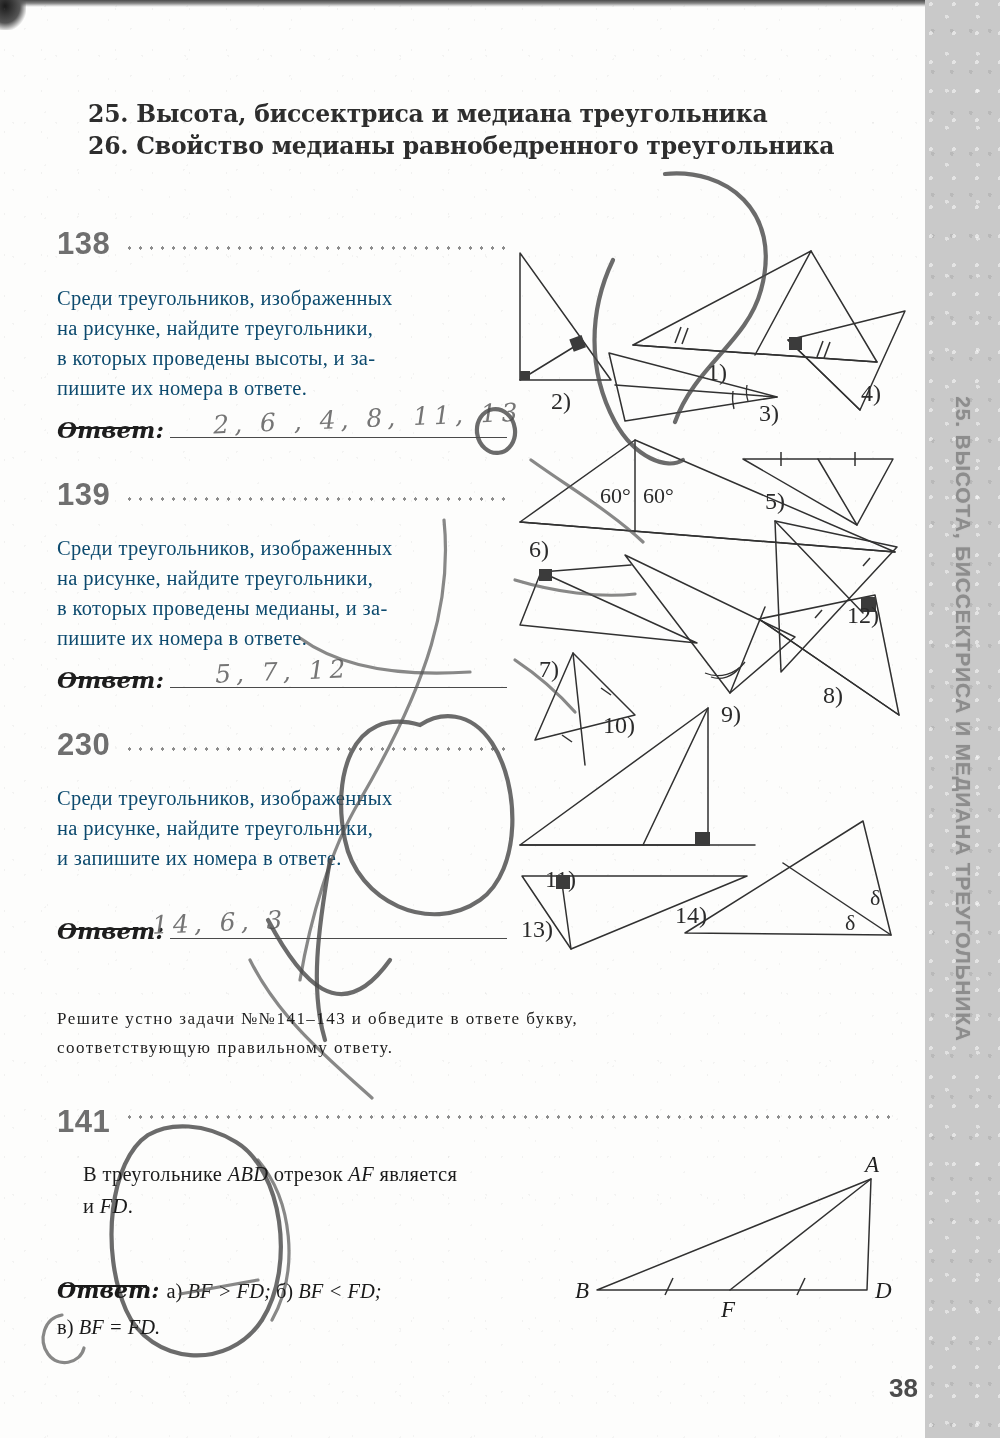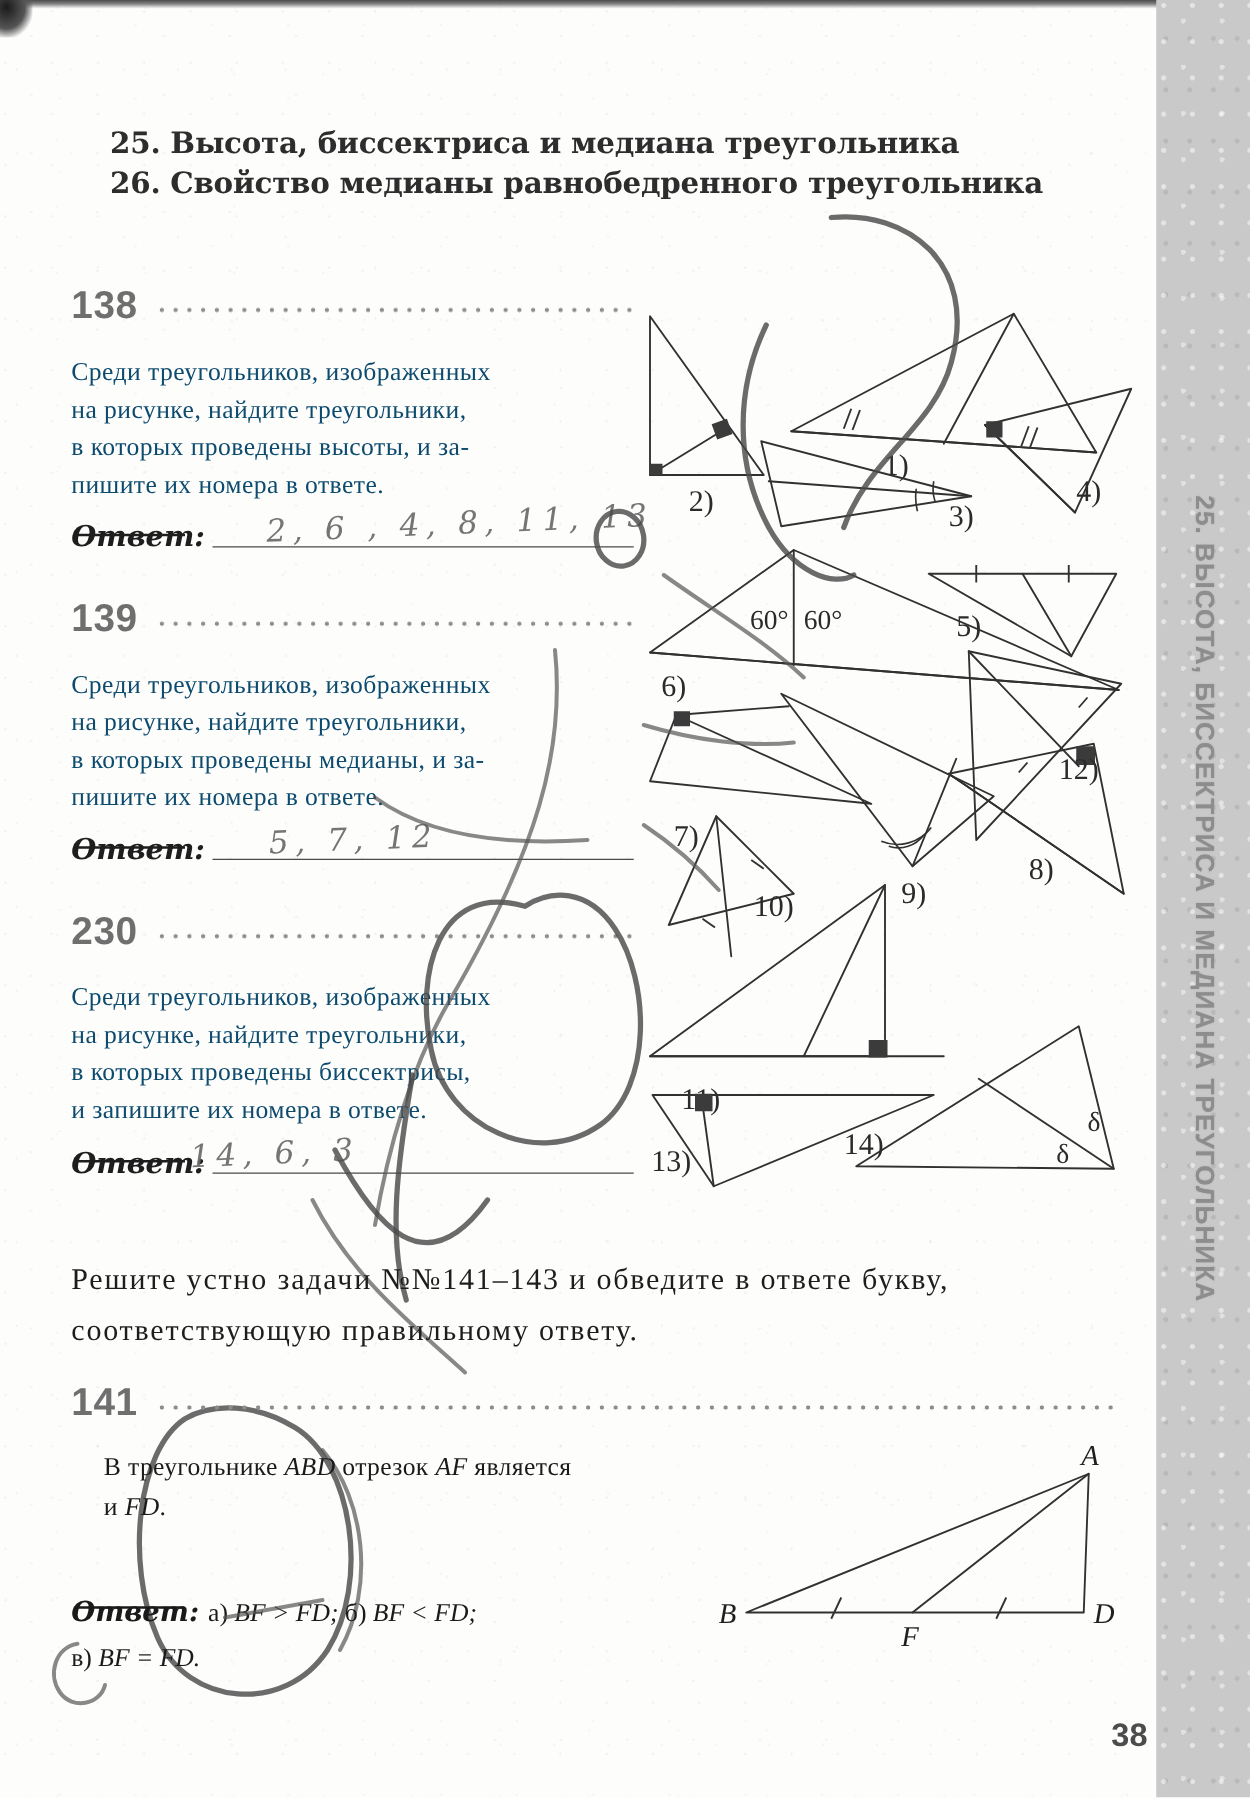--- a/index.html
+++ b/index.html
@@ -98,21 +98,21 @@
     font-family:"DejaVu Serif", serif;
     font-style:italic;font-size:25px;color:#6a6a6a;
     letter-spacing:5px;
     transform:rotate(-2.4deg);
     opacity:.92;
   }
   
   .instr{
     position:absolute;left:57px;top:1004px;width:860px;
     font-family:"Liberation Serif", serif;
-    font-size:24px;color:#1d1d1d;line-height:1.72;letter-spacing:1.45px;
+    font-size:17px;color:#1d1d1d;line-height:1.72;letter-spacing:1.45px;
   }
   .instr div{white-space:nowrap;}
   
   .p141text{
     position:absolute;left:57px;top:1158px;width:520px;
     font-family:"Liberation Serif", serif;
     font-size:20.5px;color:#1a1a1a;line-height:1.58;letter-spacing:.3px;
   }
   .p141text div{white-space:nowrap;margin-left:26px;}
   .it{font-style:italic;}
@@ -210,21 +210,20 @@
 </div>
 <div class="handwrite" style="left:215px;top:657px;">5, 7, 12</div>
 
 <div class="pnum-row" style="left:57px;top:729px;width:450px;">
   <div class="pnum">230</div>
   <div class="dots"></div>
 </div>
 <div class="ptext" style="left:57px;top:783px;width:450px;">
   <div>Среди треугольников, изображенных</div>
   <div>на рисунке, найдите треугольники,</div>
-  <div>в которых проведены биссектрисы,</div>
   <div>и запишите их номера в ответе.</div>
 </div>
 <div class="ans-row" style="left:57px;top:919px;width:450px;">
   <div class="ans-label">Ответ:</div>
   <div class="ans-rule"></div>
 </div>
 <div class="handwrite" style="left:152px;top:908px;">14, 6, 3</div>
 
 <svg style="left:0;top:160px;" width="560" height="1140">
 
@@ -372,21 +371,21 @@
   <path class="pen2" d="M16 300 C 58 330, 96 352, 128 382"></path>
   <path class="pen2" d="M0 420 C 40 432, 84 438, 120 434"></path>
   <path class="pen2" d="M0 500 C 24 516, 44 534, 60 552"></path>
 </svg>
 
 <div class="instr">
   <div>Решите устно задачи №№141–143 и обведите в ответе букву,</div>
   <div>соответствующую правильному ответу.</div>
 </div>
 
-<div class="pnum-row" style="left:57px;top:1106px;width:840px;">
+<div class="pnum-row" style="left:57px;top:1106px;width:840px;align-items:center;">
   <div class="pnum">141</div>
   <div class="dots"></div>
 </div>
 
 <div class="p141text">
   <div>
     <span>В треугольнике </span><span class="it">ABD</span><span> отрезок </span><span class="it">AF</span><span> является</span>
   </div>
   <div>
     <span>и </span><span class="it">FD</span><span>.</span>

